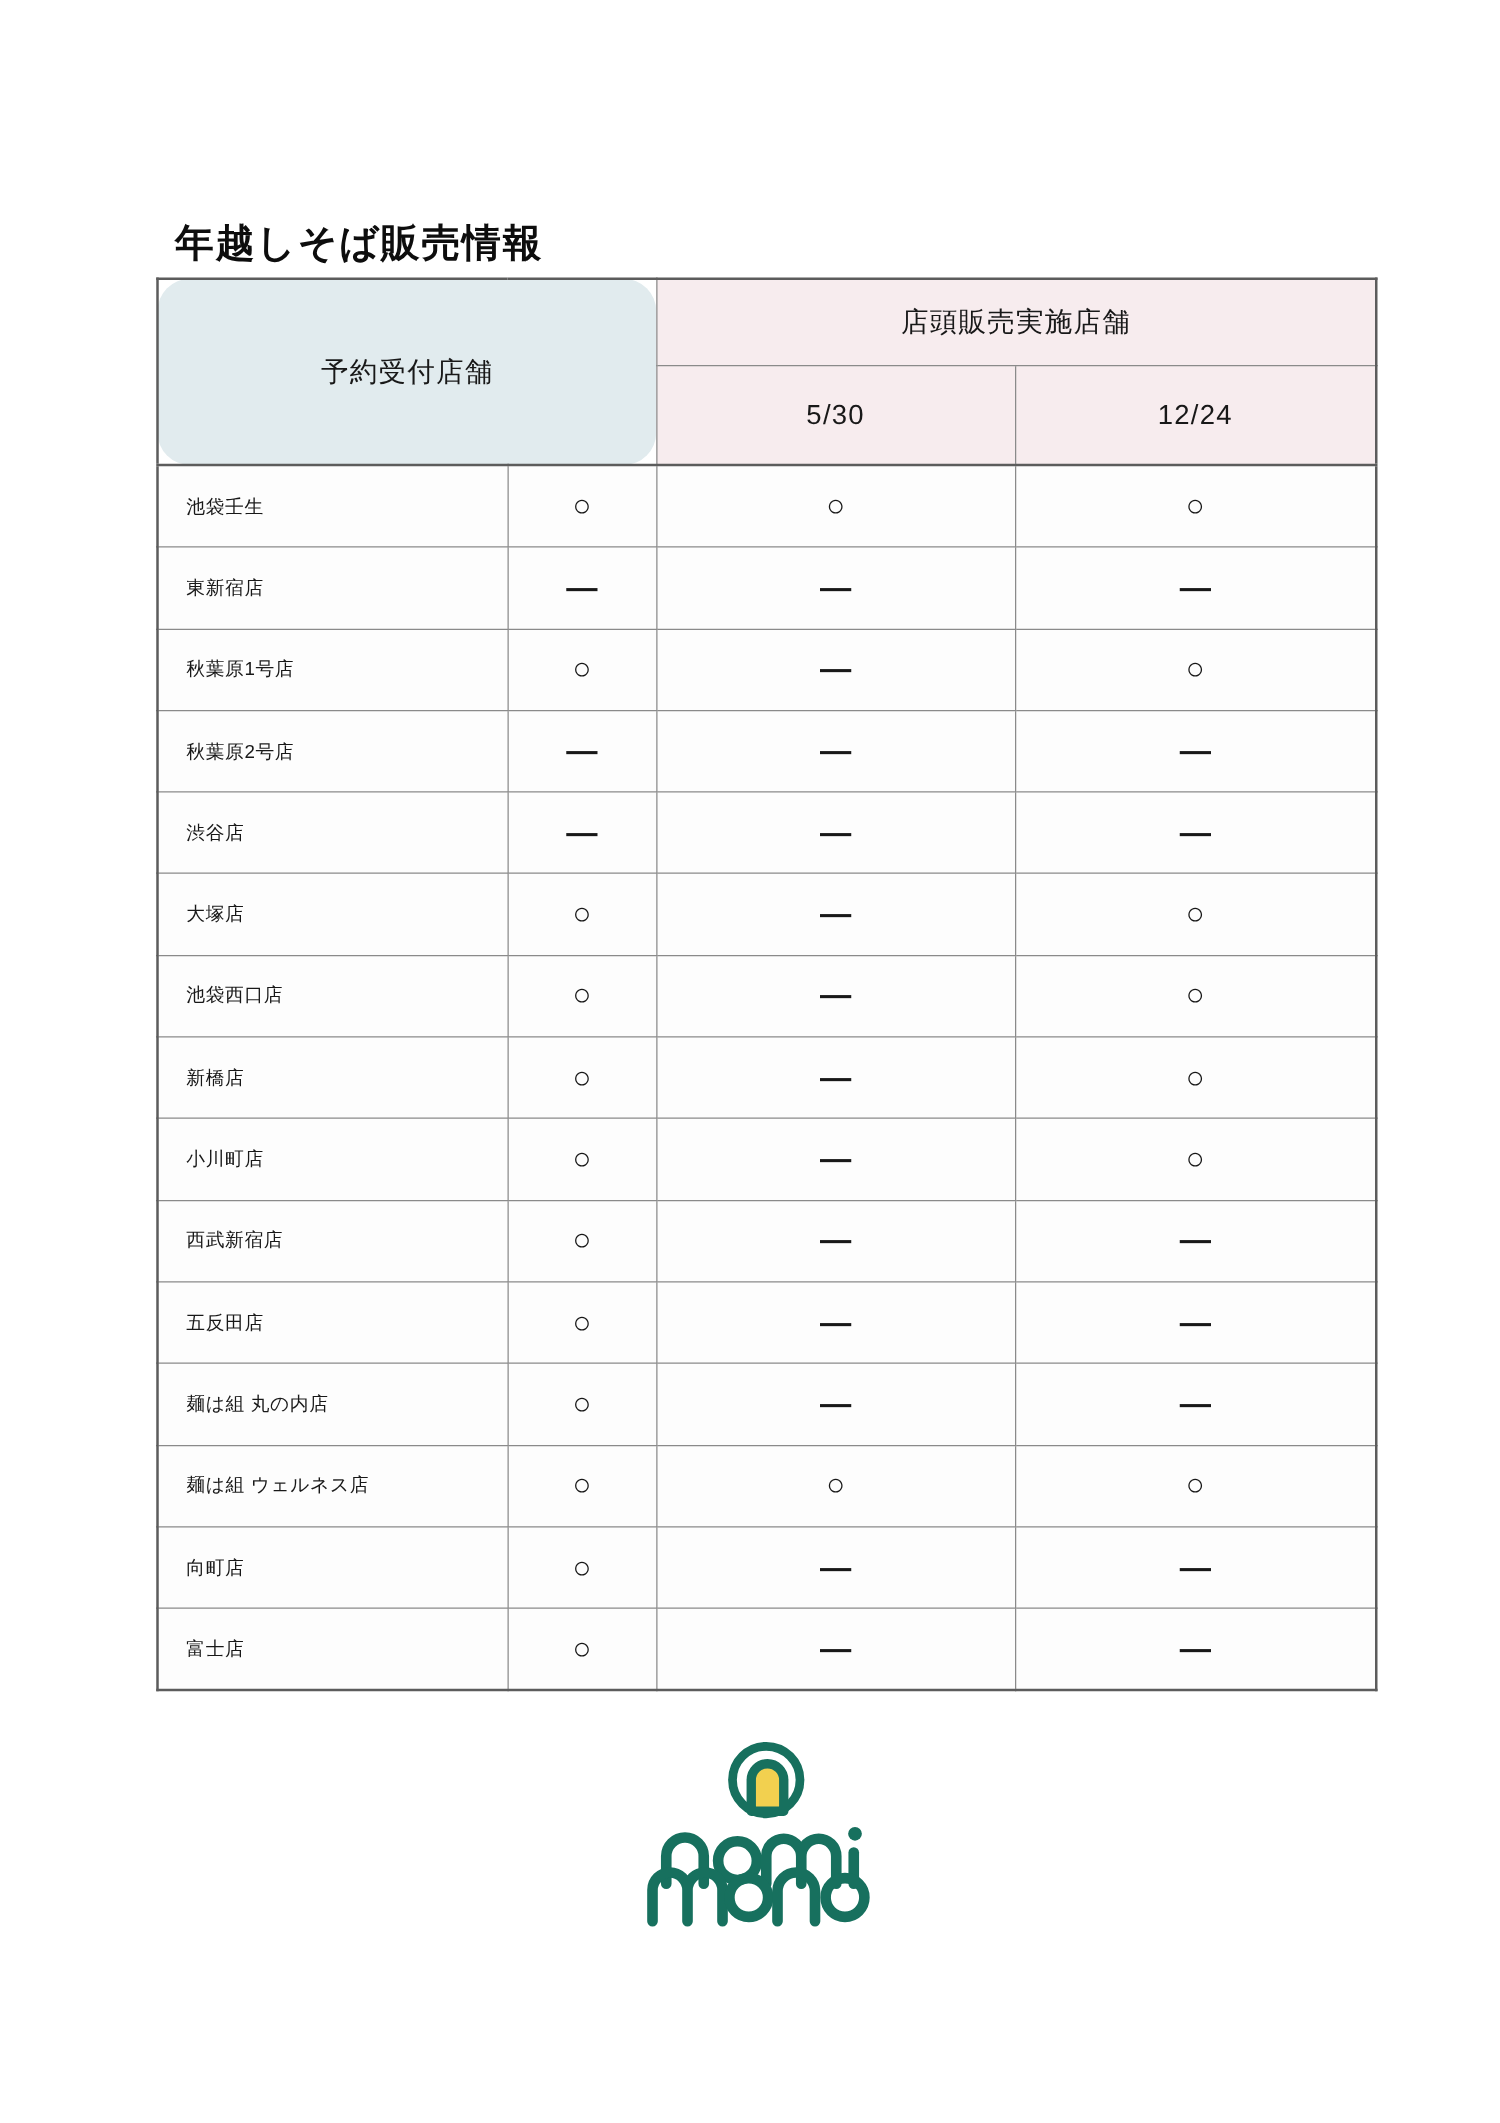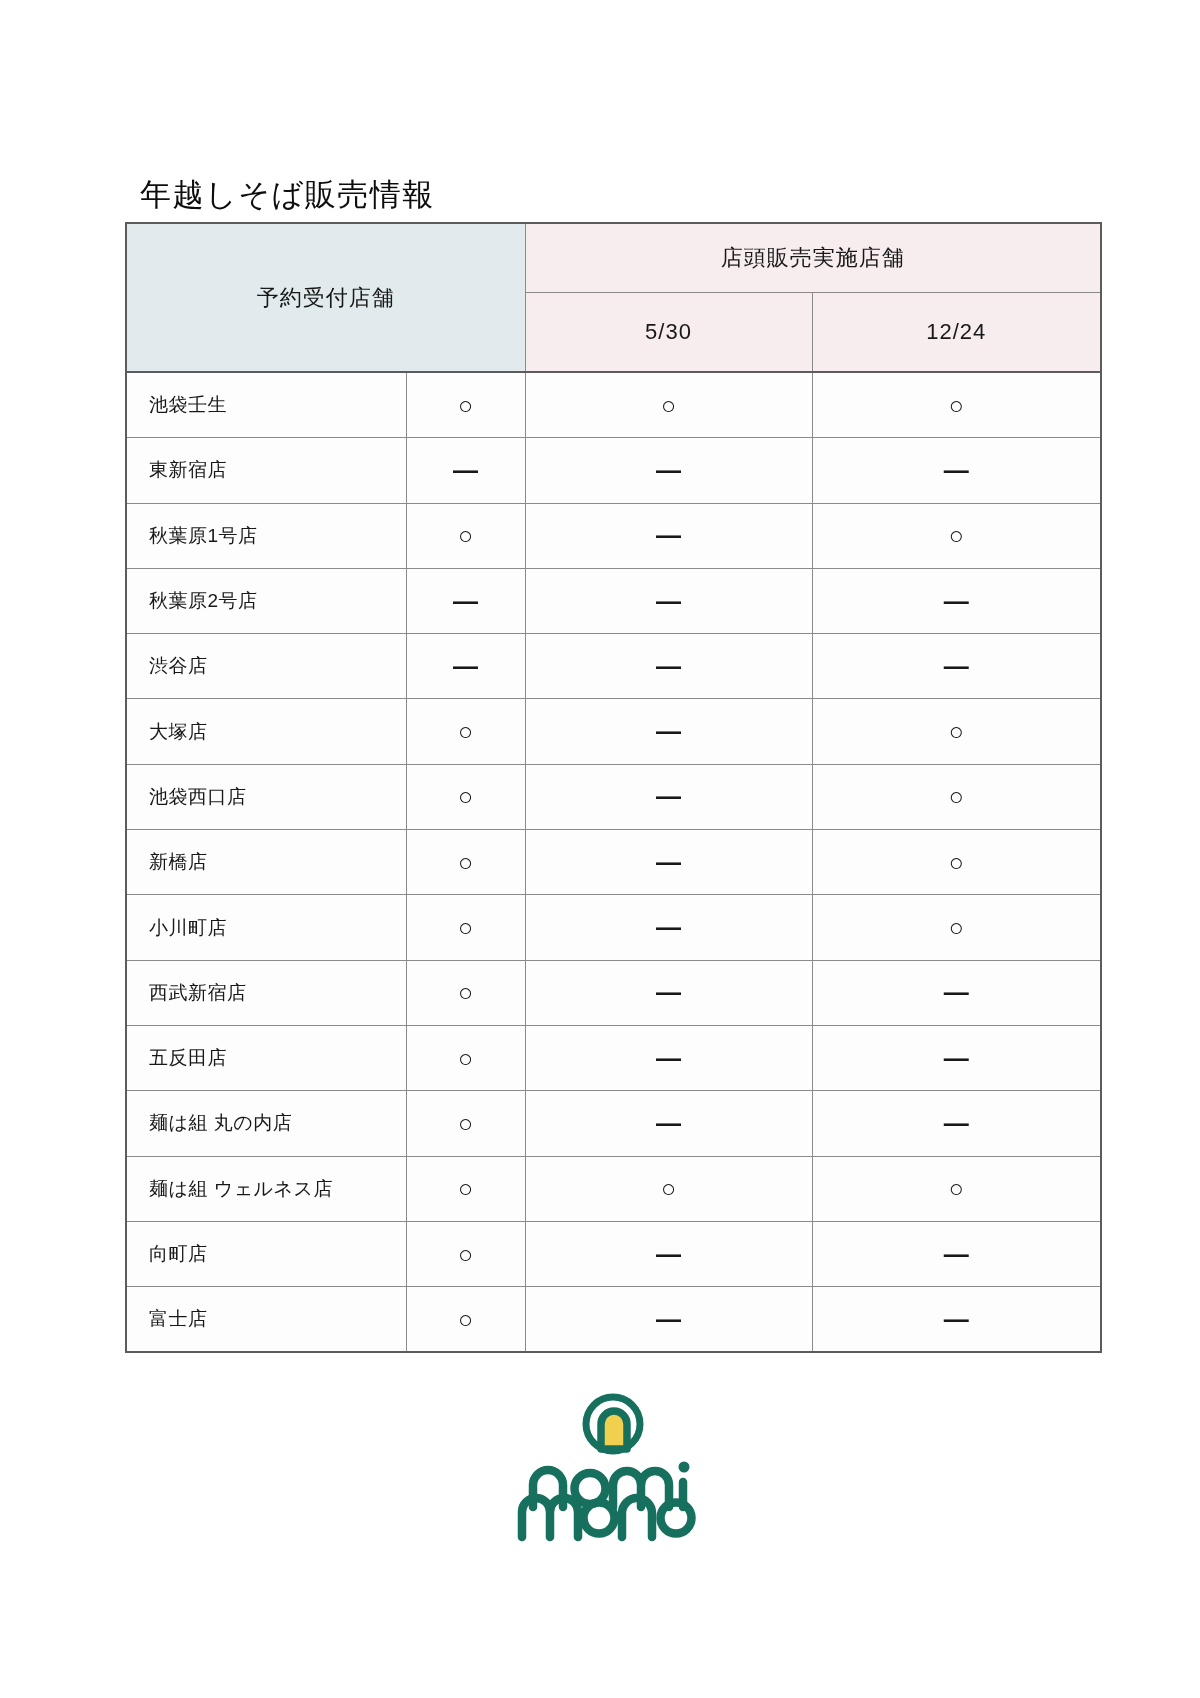--- a/index.html
+++ b/index.html
@@ -11,42 +11,42 @@
     --yellow:#f2d04f;
     --ink:#181818;
   }
   html,body{margin:0;padding:0;}
   body{
     width:1200px;height:1698px;position:relative;background:#ffffff;
     font-family:"Liberation Sans",sans-serif;color:var(--ink);
   }
   .page-title{
     position:absolute;left:140px;top:174px;
-    font-size:31px;font-weight:400;letter-spacing:1.5px;color:#0d0d0d;
+    font-size:31px;font-weight:700;letter-spacing:1.5px;color:#0d0d0d;
     margin:0;
   }
   table.sales{
     position:absolute;left:125px;top:222px;width:975px;
     border-collapse:collapse;table-layout:fixed;
     border:2px solid var(--border-dark);
   }
   .sales th,.sales td{
     border:1px solid var(--border);
     text-align:center;vertical-align:middle;
     font-weight:400;padding:0;
   }
   .sales thead th{font-size:22px;letter-spacing:1px;}
   .sales thead{border-bottom:2px solid var(--border-dark);}
-  th.hd-blue{background:var(--blue);}
+  th.hd-blue{background:var(--blue);border-radius:26px;}
   th.hd-pink{background:var(--pink);margin-top:32px;}
   tr.hd-row1{height:69px;}
   tr.hd-row2{height:80px;}
   .sales tbody td{background:#fdfdfd;height:64.3px;}
   td.store{
-    text-align:left;padding-left:22px;font-size:19px;letter-spacing:0.5px;
+    text-align:left;padding-left:22px;font-size:15px;letter-spacing:0.5px;
   }
   td.mark{font-size:25px;}
   td.mark span.no{font-weight:700;}
   td.mark span.yes{font-weight:400;}
   .logo{
     position:absolute;left:485px;top:1385px;width:240px;height:165px;
   }
   .logo svg{display:block;width:100%;height:100%;}
   .logo .stroke{fill:none;stroke:var(--teal);stroke-linecap:round;stroke-linejoin:round;}
   .logo .letter{stroke-width:8.5;}

